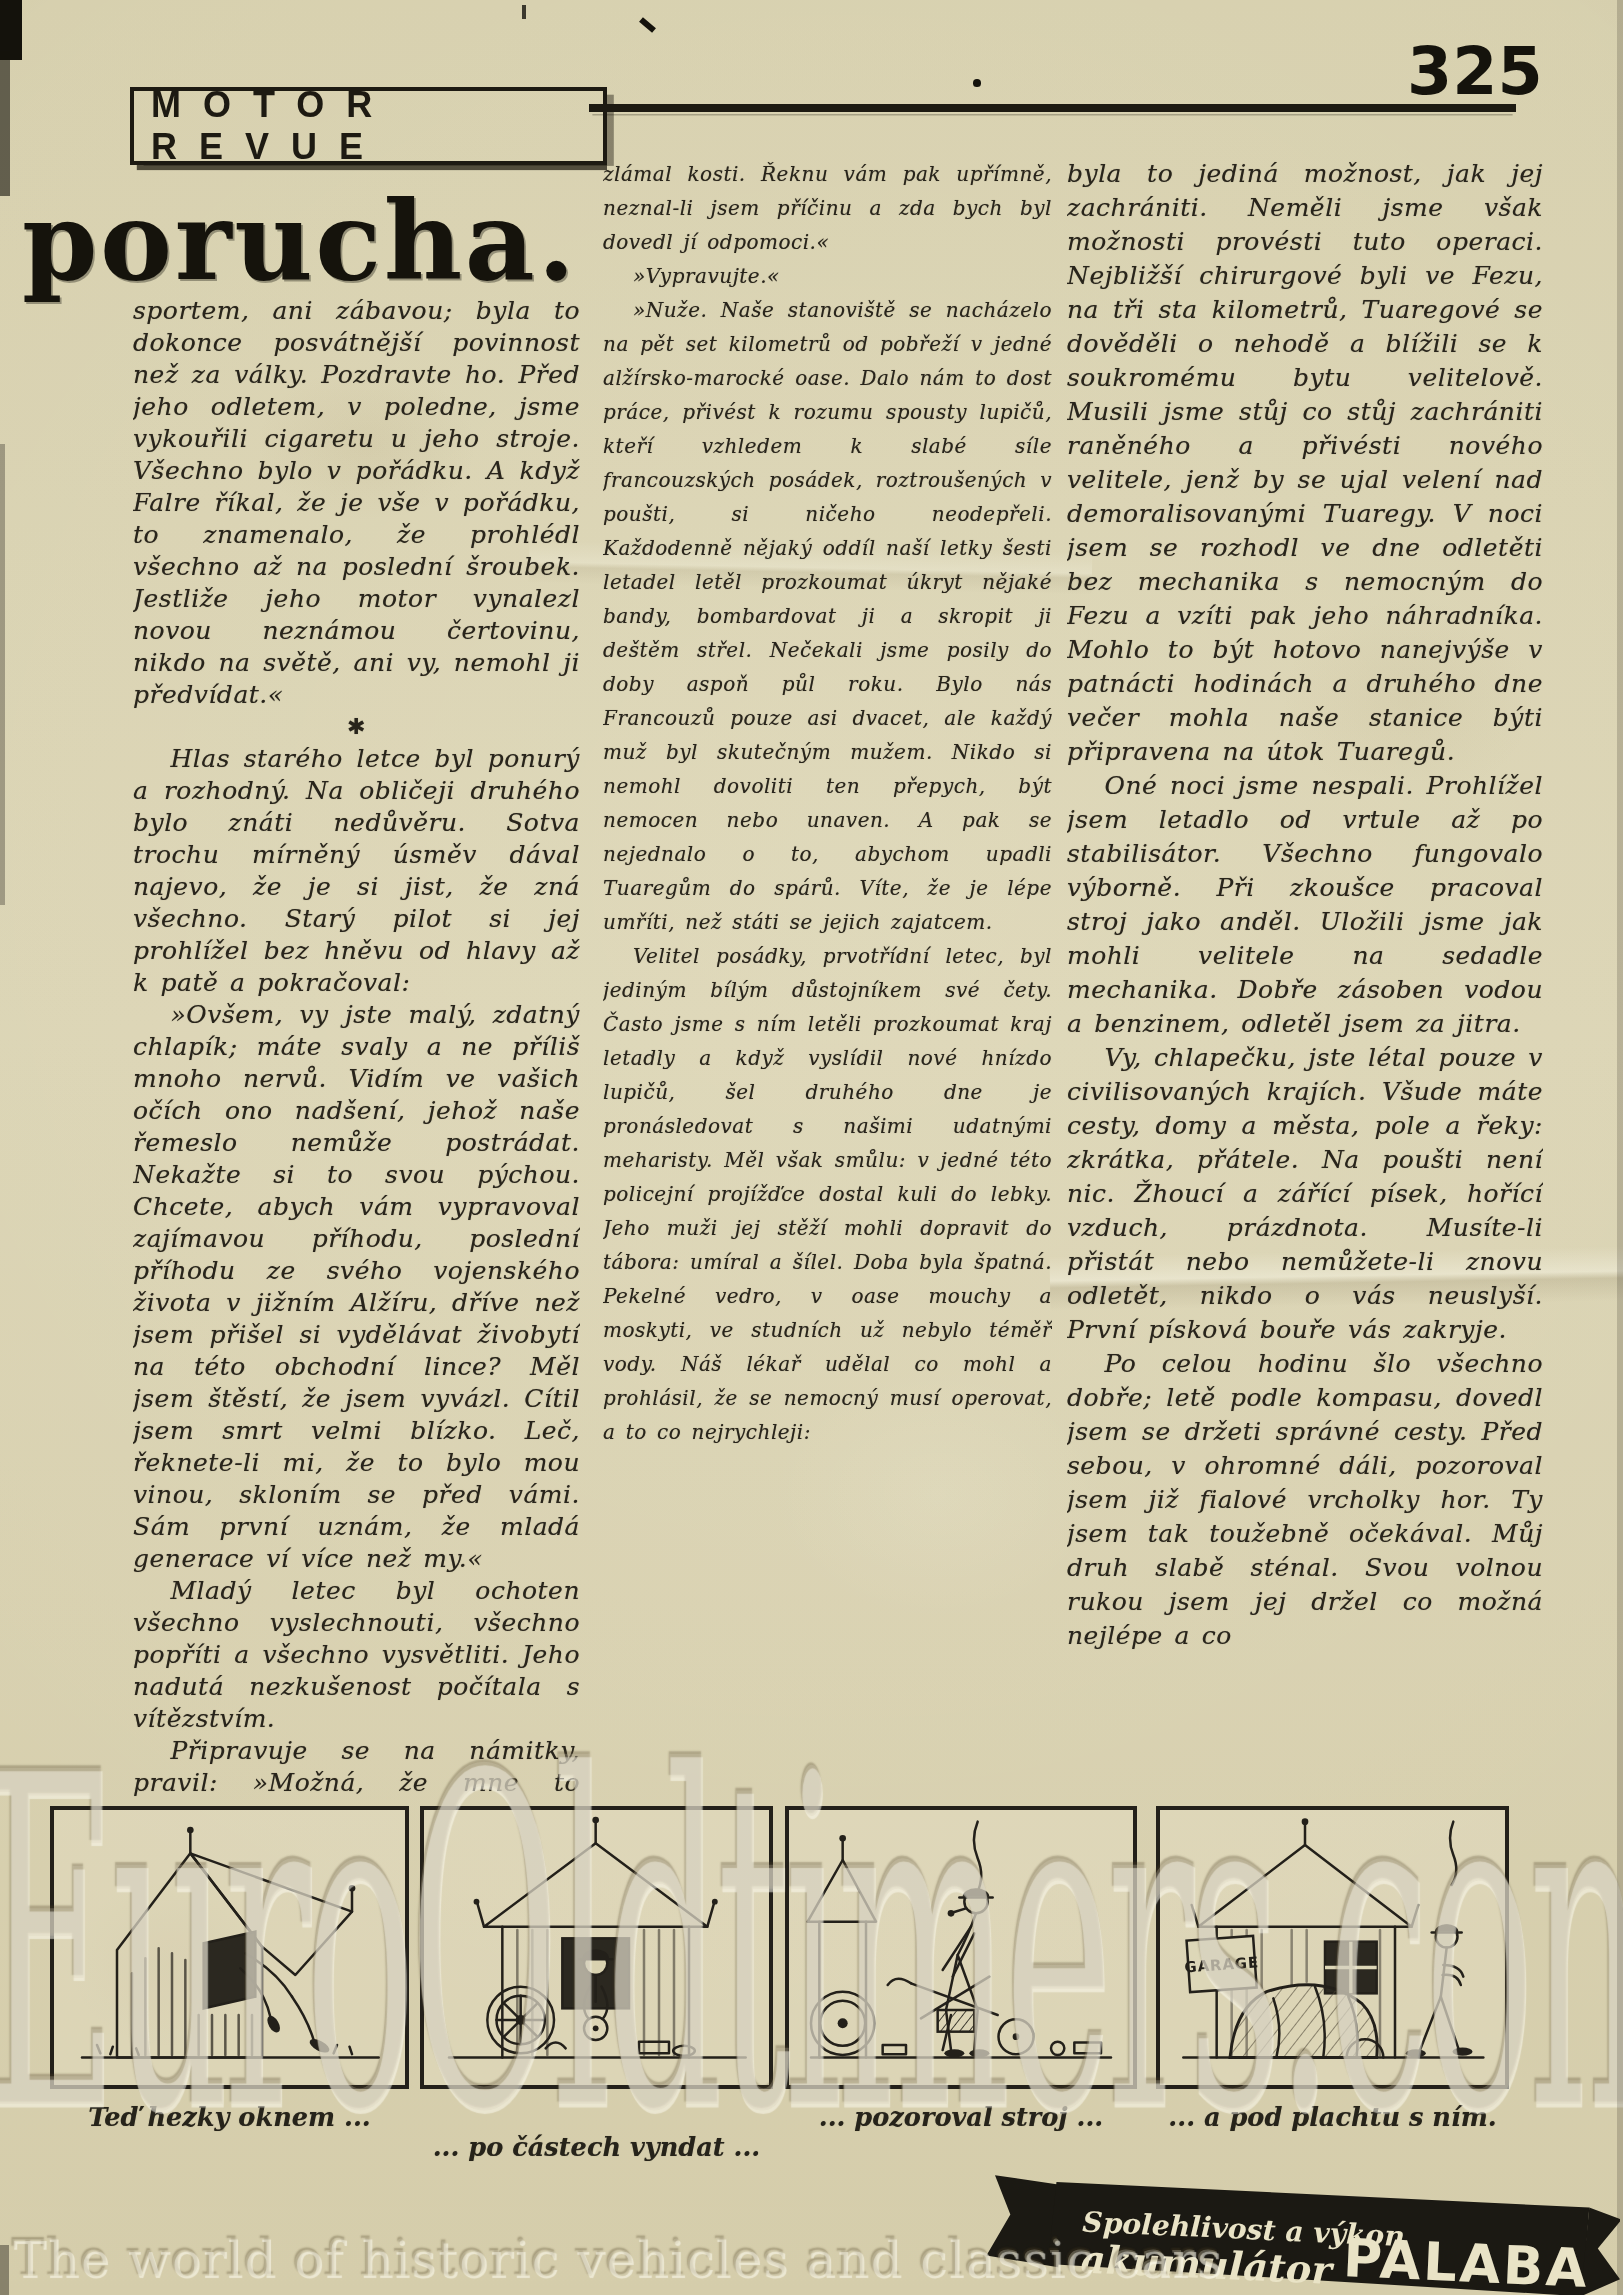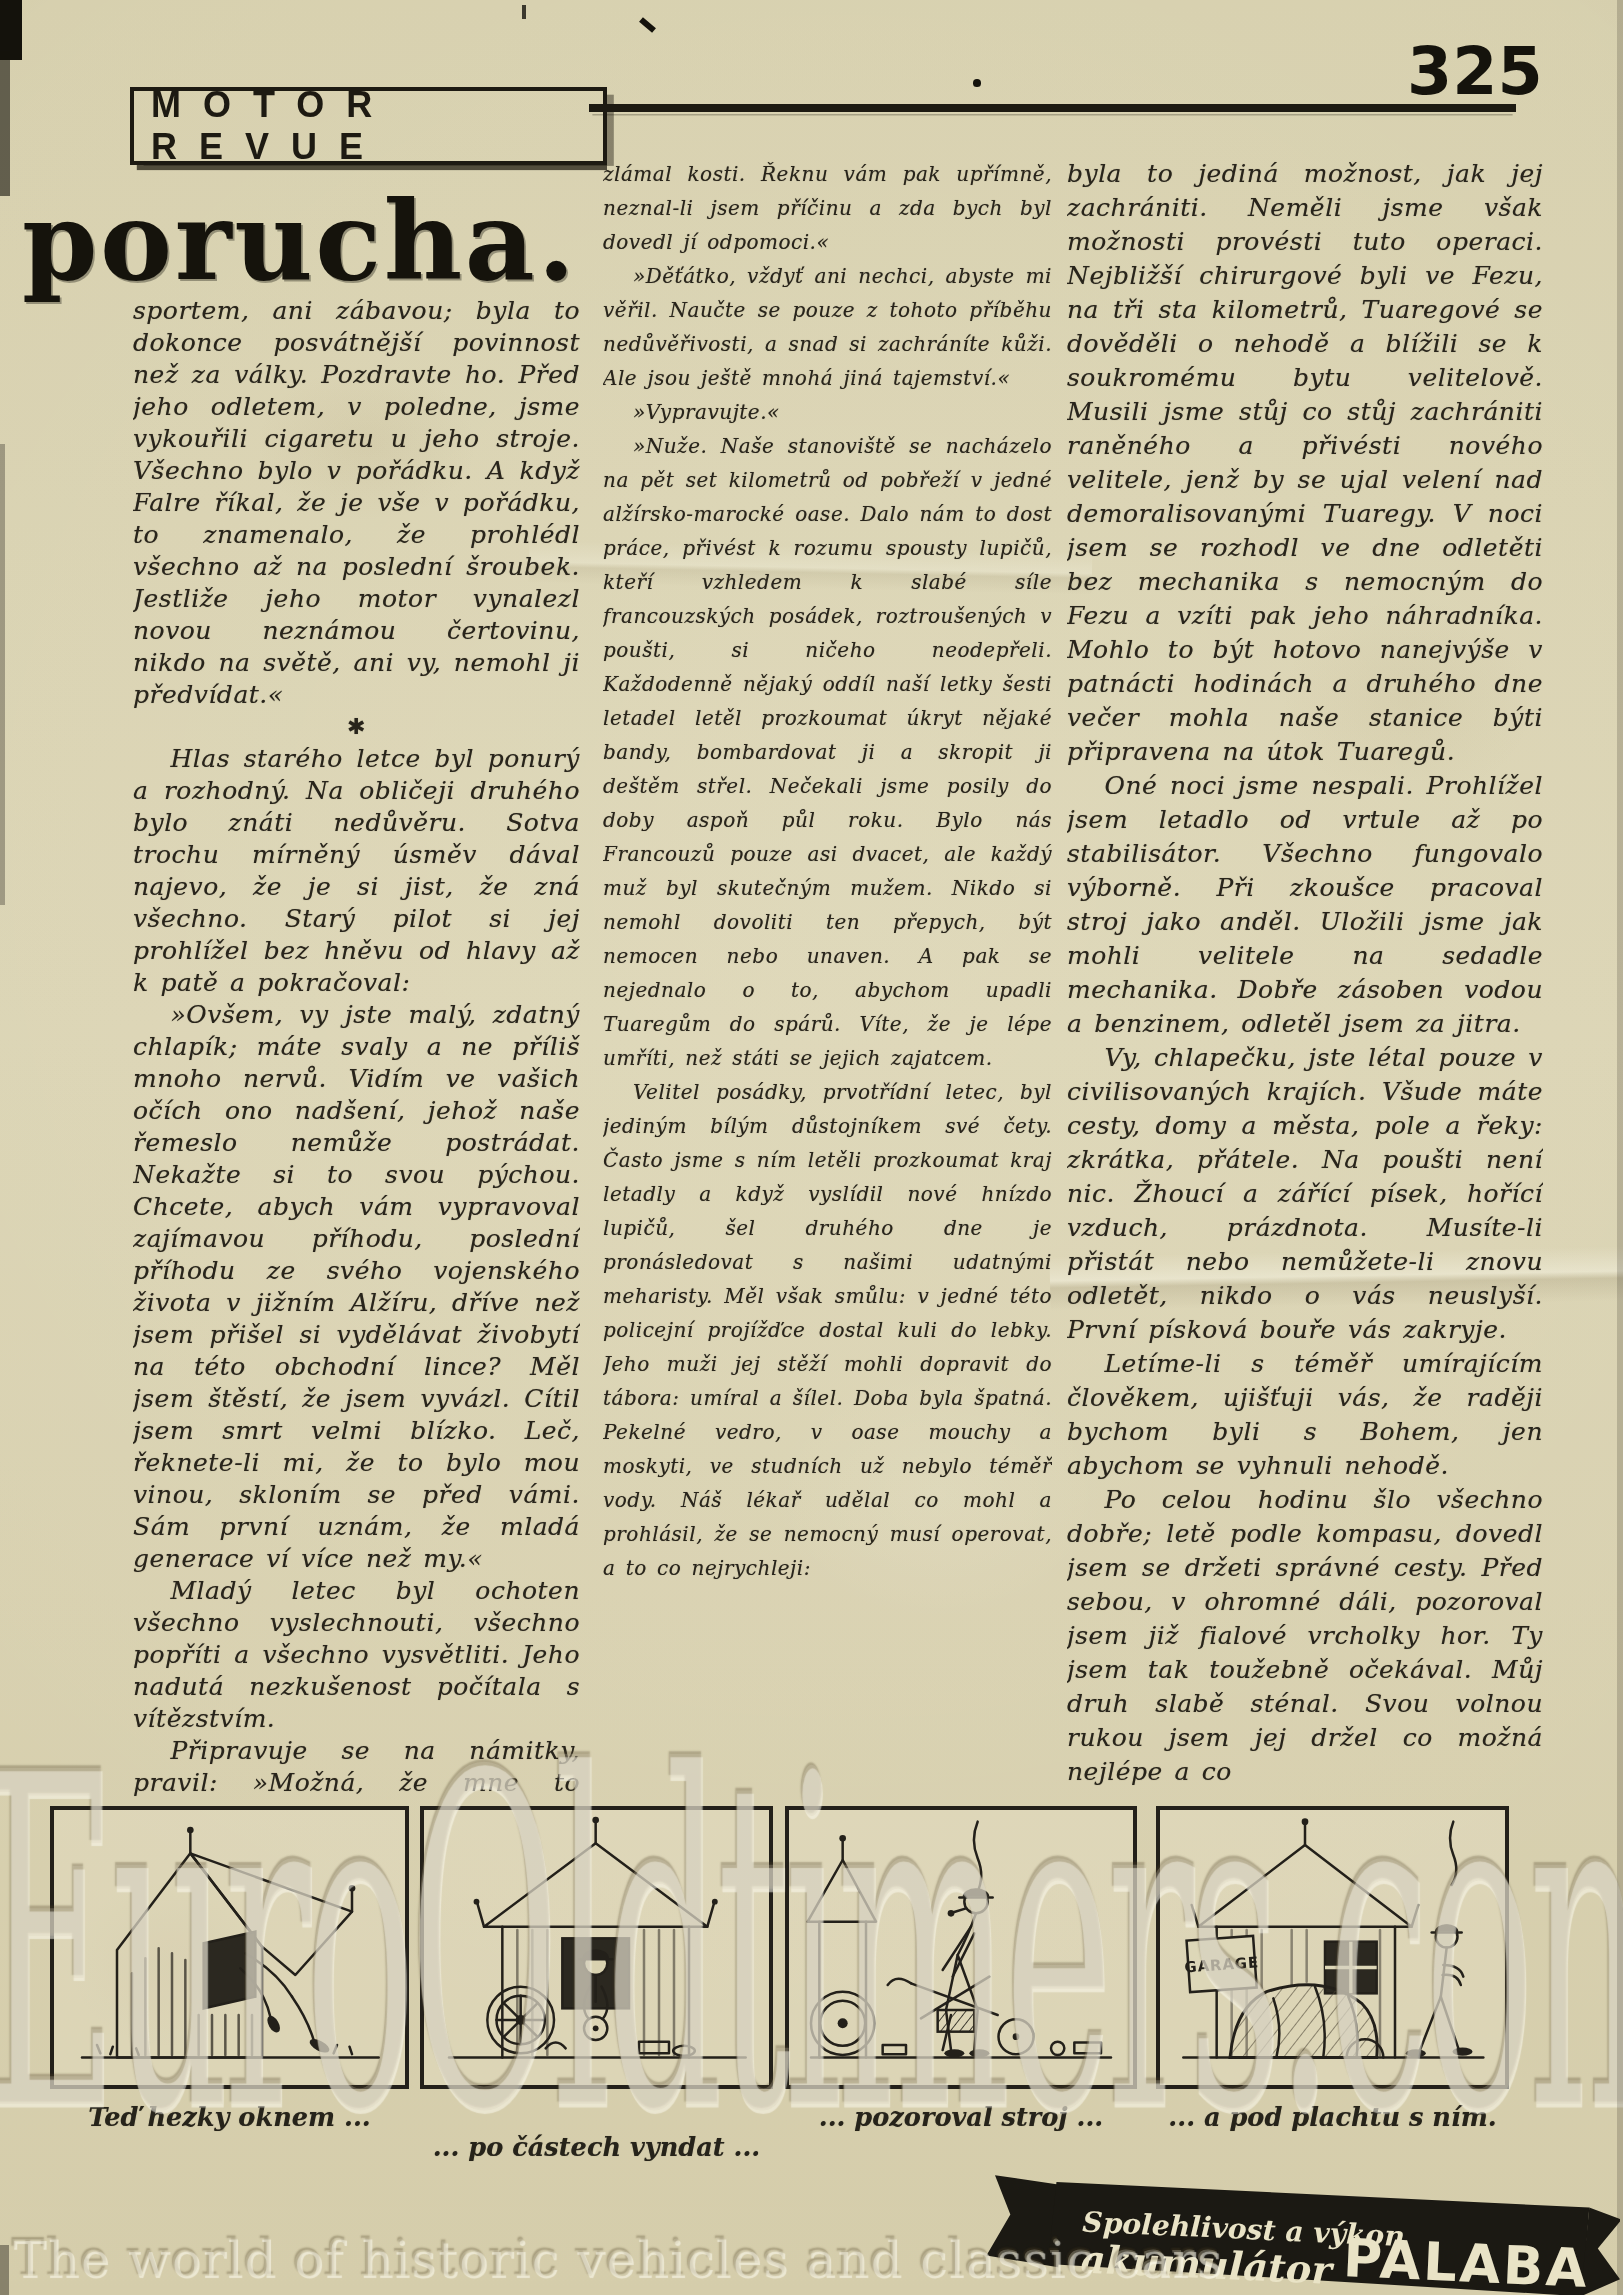--- a/index.html
+++ b/index.html
@@ -110,31 +110,29 @@
     <p>sportem, ani zábavou; byla to dokonce posvátnější povinnost než za války. Pozdravte ho. Před jeho odletem, v poledne, jsme vykouřili cigaretu u jeho stroje. Všechno bylo v pořádku. A když Falre říkal, že je vše v pořádku, to znamenalo, že prohlédl všechno až na poslední šroubek. Jestliže jeho motor vynalezl novou neznámou čertovinu, nikdo na světě, ani vy, nemohl ji předvídat.«</p>
     <div class="sep">✱</div>
     <p class="ind">Hlas starého letce byl ponurý a rozhodný. Na obličeji druhého bylo znáti nedůvěru. Sotva trochu mírněný úsměv dával najevo, že je si jist, že zná všechno. Starý pilot si jej prohlížel bez hněvu od hlavy až k patě a pokračoval:</p>
     <p class="ind">»Ovšem, vy jste malý, zdatný chlapík; máte svaly a ne příliš mnoho nervů. Vidím ve vašich očích ono nadšení, jehož naše řemeslo nemůže postrádat. Nekažte si to svou pýchou. Chcete, abych vám vypravoval zajímavou příhodu, poslední příhodu ze svého vojenského života v jižním Alžíru, dříve než jsem přišel si vydělávat živobytí na této obchodní lince? Měl jsem štěstí, že jsem vyvázl. Cítil jsem smrt velmi blízko. Leč, řeknete-li mi, že to bylo mou vinou, skloním se před vámi. Sám první uznám, že mladá generace ví více než my.«</p>
     <p class="ind">Mladý letec byl ochoten všechno vyslechnouti, všechno popříti a všechno vysvětliti. Jeho nadutá nezkušenost počítala s vítězstvím.</p>
     <p class="ind">Připravuje se na námitky, pravil: »Možná, že mne to naučení zachrání, abych si ne-</p>
   </div>
 
   <div id="col2" class="col">
     <p>zlámal kosti. Řeknu vám pak upřímně, neznal-li jsem příčinu a zda bych byl dovedl jí odpomoci.«</p>
-    <p class="ind">»Děťátko, vždyť ani nechci, abyste mi věřil. Naučte se pouze z tohoto příběhu nedůvěřivosti, a snad si zachráníte kůži. Ale jsou ještě mnohá jiná tajemství.«</p>
     <p class="ind">»Vypravujte.«</p>
     <p class="ind">»Nuže. Naše stanoviště se nacházelo na pět set kilometrů od pobřeží v jedné alžírsko-marocké oase. Dalo nám to dost práce, přivést k rozumu spousty lupičů, kteří vzhledem k slabé síle francouzských posádek, roztroušených v poušti, si ničeho neodepřeli. Každodenně nějaký oddíl naší letky šesti letadel letěl prozkoumat úkryt nějaké bandy, bombardovat ji a skropit ji deštěm střel. Nečekali jsme posily do doby aspoň půl roku. Bylo nás Francouzů pouze asi dvacet, ale každý muž byl skutečným mužem. Nikdo si nemohl dovoliti ten přepych, být nemocen nebo unaven. A pak se nejednalo o to, abychom upadli Tuaregům do spárů. Víte, že je lépe umříti, než státi se jejich zajatcem.</p>
     <p class="ind">Velitel posádky, prvotřídní letec, byl jediným bílým důstojníkem své čety. Často jsme s ním letěli prozkoumat kraj letadly a když vyslídil nové hnízdo lupičů, šel druhého dne je pronásledovat s našimi udatnými meharisty. Měl však smůlu: v jedné této policejní projížďce dostal kuli do lebky. Jeho muži jej stěží mohli dopravit do tábora: umíral a šílel. Doba byla špatná. Pekelné vedro, v oase mouchy a moskyti, ve studních už nebylo téměř vody. Náš lékař udělal co mohl a prohlásil, že se nemocný musí operovat, a to co nejrychleji:</p>
   </div>
 
   <div id="col3" class="col">
     <p>byla to jediná možnost, jak jej zachrániti. Neměli jsme však možnosti provésti tuto operaci. Nejbližší chirurgové byli ve Fezu, na tři sta kilometrů, Tuaregové se dověděli o nehodě a blížili se k soukromému bytu velitelově. Musili jsme stůj co stůj zachrániti raněného a přivésti nového velitele, jenž by se ujal velení nad demoralisovanými Tuaregy. V noci jsem se rozhodl ve dne odletěti bez mechanika s nemocným do Fezu a vzíti pak jeho náhradníka. Mohlo to být hotovo nanejvýše v patnácti hodinách a druhého dne večer mohla naše stanice býti připravena na útok Tuaregů.</p>
     <p class="ind">Oné noci jsme nespali. Prohlížel jsem letadlo od vrtule až po stabilisátor. Všechno fungovalo výborně. Při zkoušce pracoval stroj jako anděl. Uložili jsme jak mohli velitele na sedadle mechanika. Dobře zásoben vodou a benzinem, odletěl jsem za jitra.</p>
     <p class="ind">Vy, chlapečku, jste létal pouze v civilisovaných krajích. Všude máte cesty, domy a města, pole a řeky: zkrátka, přátele. Na poušti není nic. Žhoucí a zářící písek, hořící vzduch, prázdnota. Musíte-li přistát nebo nemůžete-li znovu odletět, nikdo o vás neuslyší. První písková bouře vás zakryje.</p>
-    <p class="ind">Letíme-li s téměř umírajícím člověkem, ujišťuji vás, že raději bychom byli s Bohem, jen abychom se vyhnuli nehodě.</p>
     <p class="ind">Po celou hodinu šlo všechno dobře; letě podle kompasu, dovedl jsem se držeti správné cesty. Před sebou, v ohromné dáli, pozoroval jsem již fialové vrcholky hor. Ty jsem tak toužebně očekával. Můj druh slabě sténal. Svou volnou rukou jsem jej držel co možná nejlépe a co</p>
   </div>
 
   <div id="panel1" class="panel">
     <svg viewBox="0 0 410 330">
       <defs>
         <pattern id="h1" width="9" height="9" patternUnits="userSpaceOnUse" patternTransform="rotate(38)">
           <line x1="0" y1="0" x2="0" y2="9" stroke="#23201a" stroke-width="2"></line>
         </pattern>
       </defs>

